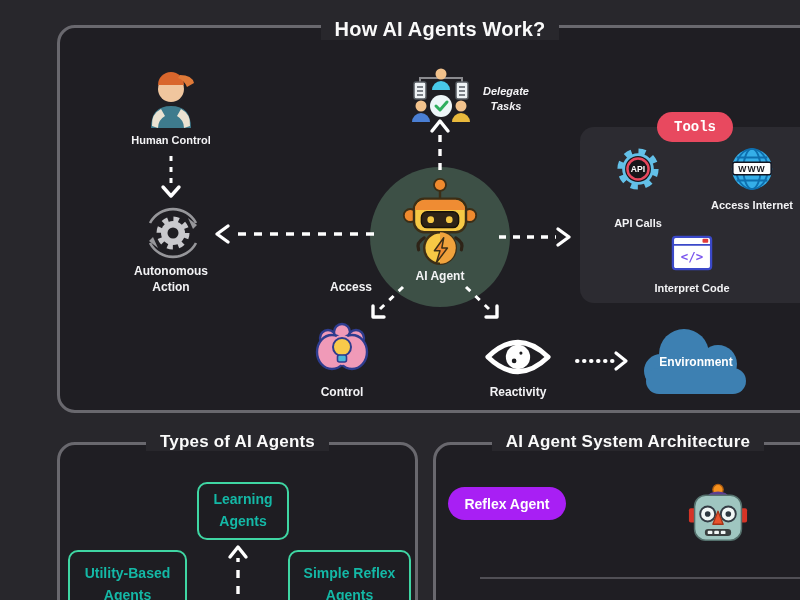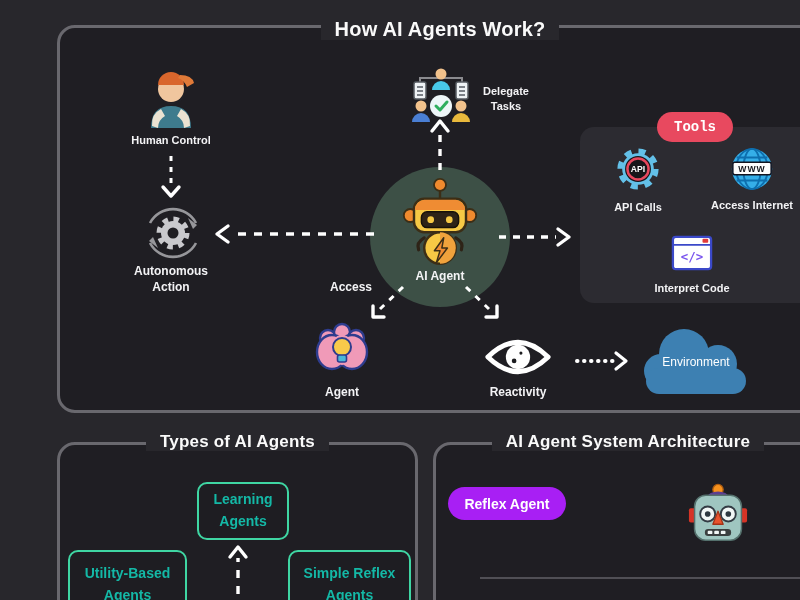--- a/index.html
+++ b/index.html
@@ -50,21 +50,21 @@
     display:flex;align-items:center;justify-content:center;z-index:4;
   }
   .arch-desc{
     position:absolute;left:417px;top:536px;font-size:12px;font-weight:700;color:#efeff2;z-index:4;
   }
   .arch-divider{
     position:absolute;left:440px;top:577px;width:337px;height:2px;background:#504f55;z-index:4;
   }
   .env-label{
     position:absolute;left:596px;top:355px;width:120px;text-align:center;
-    font-size:12px;font-weight:400;color:#fff;z-index:4;
+    font-size:12px;font-weight:700;color:#fff;z-index:4;
   }
   svg.icon{position:absolute;z-index:3;}
   #arrow-layer{position:absolute;left:0;top:0;z-index:2;pointer-events:none;}
 </style>
 </head>
 <body>
 
 <div id="stage">
 
   <div class="panel" style="left:17px;top:25px;width:766px;height:388px;"></div>
@@ -144,21 +144,21 @@
     <line x1="51" y1="29" x2="57" y2="29" stroke="#4a5058" stroke-width="1.4"></line>
     <circle cx="33" cy="8" r="5.5" fill="#f2c28c"></circle>
     <path d="M24,24 a9,9 0 0 1 18,0 z" fill="#48c9e9"></path>
     <circle cx="13" cy="40" r="5.5" fill="#f2c28c"></circle>
     <path d="M4,56 a9,9 0 0 1 18,0 z" fill="#4a7fd4"></path>
     <circle cx="53" cy="40" r="5.5" fill="#f2c28c"></circle>
     <path d="M44,56 a9,9 0 0 1 18,0 z" fill="#e9b93c"></path>
     <circle cx="33" cy="40" r="11" fill="#eef6f8"></circle>
     <path d="M28,40 l4,4 l7,-8" stroke="#2fae5e" stroke-width="3" fill="none" stroke-linecap="round" stroke-linejoin="round"></path>
   </svg>
-  <div class="node-label" style="left:428px;top:84px;width:76px;">Delegate Tasks</div>
+  <div class="node-label" style="left:428px;top:84px;width:76px;font-style:italic;">Delegate Tasks</div>
 
   <div class="agent-circle"></div>
   <svg class="icon" style="left:361px;top:176px;" width="78" height="92" viewBox="0 0 84 98">
     <line x1="42" y1="14" x2="42" y2="25" stroke="#3c2e16" stroke-width="2.6"></line>
     <circle cx="42" cy="9" r="6.5" fill="#f08a2e" stroke="#3c2e16" stroke-width="2"></circle>
     <circle cx="10" cy="42" r="7" fill="#f08a2e" stroke="#3c2e16" stroke-width="2"></circle>
     <circle cx="74" cy="42" r="7" fill="#f08a2e" stroke="#3c2e16" stroke-width="2"></circle>
     <rect x="14" y="24" width="56" height="36" rx="11" fill="#f7c945" stroke="#3c2e16" stroke-width="2.6"></rect>
     <path d="M15,36 v-1 a11,11 0 0 1 10,-10 h34 a11,11 0 0 1 10,10 v1 z" fill="#ef8c33"></path>
     <rect x="22" y="38" width="40" height="17" rx="6" fill="#2e2317" stroke="#17110a" stroke-width="1.6"></rect>
@@ -178,21 +178,21 @@
   <svg class="icon" style="left:272px;top:321px;" width="60" height="58" viewBox="0 0 60 58">
     <circle cx="16" cy="17" r="8" fill="#f09ab8" stroke="#2e3c8e" stroke-width="2.4"></circle>
     <circle cx="30" cy="11" r="8" fill="#f09ab8" stroke="#2e3c8e" stroke-width="2.4"></circle>
     <circle cx="44" cy="17" r="8" fill="#f09ab8" stroke="#2e3c8e" stroke-width="2.4"></circle>
     <ellipse cx="20" cy="31" rx="15" ry="17" fill="#f09ab8" stroke="#2e3c8e" stroke-width="2.4"></ellipse>
     <ellipse cx="40" cy="31" rx="15" ry="17" fill="#f09ab8" stroke="#2e3c8e" stroke-width="2.4"></ellipse>
     <ellipse cx="30" cy="29" rx="12" ry="15" fill="#f09ab8"></ellipse>
     <circle cx="30" cy="26" r="9" fill="#f8ca4a" stroke="#2e3c8e" stroke-width="2"></circle>
     <rect x="25.5" y="34" width="9" height="7" rx="2" fill="#4ab7d8" stroke="#2e3c8e" stroke-width="1.6"></rect>
   </svg>
-  <div class="node-label" style="left:262px;top:385px;width:80px;font-size:12px;">Agent</div>
+  <div class="node-label" style="left:262px;top:385px;width:80px;font-size:12px;">Control</div>
 
   <svg class="icon" style="left:443px;top:334px;" width="70" height="46" viewBox="0 0 72 46">
     <path d="M5,23 Q36,-7 67,23 Q36,53 5,23 Z" fill="none" stroke="#ffffff" stroke-width="5" stroke-linejoin="round"></path>
     <circle cx="36" cy="23" r="12.5" fill="#ffffff"></circle>
     <circle cx="32" cy="27" r="2.4" fill="#1c1c1f"></circle>
     <circle cx="39" cy="19" r="1.6" fill="#1c1c1f"></circle>
   </svg>
   <div class="node-label" style="left:438px;top:385px;width:80px;font-size:12px;">Reactivity</div>
 
   <svg class="icon" style="left:596px;top:322px;" width="120" height="76" viewBox="0 0 120 76">
@@ -208,21 +208,21 @@
   <div class="tools-panel"></div>
   <div class="tools-badge">Tools</div>
 
   <svg class="icon" style="left:575px;top:146px;" width="46" height="46" viewBox="0 0 48 48">
     <circle cx="24" cy="24" r="18" fill="none" stroke="#63c0e8" stroke-width="7" stroke-dasharray="7.06 7.07"></circle>
     <circle cx="24" cy="24" r="16.5" fill="#63c0e8"></circle>
     <circle cx="24" cy="24" r="13.5" fill="#17161a"></circle>
     <circle cx="24" cy="24" r="11" fill="#17161a" stroke="#e8485e" stroke-width="2.6"></circle>
     <text x="24" y="27.5" text-anchor="middle" font-size="9" font-weight="700" fill="#ffffff" font-family="Liberation Sans, sans-serif">API</text>
   </svg>
-  <div class="node-label" style="left:558px;top:200px;width:80px;">API Calls</div>
+  <div class="node-label" style="left:558px;top:216px;width:80px;">API Calls</div>
 
   <svg class="icon" style="left:689px;top:146px;" width="46" height="46" viewBox="0 0 48 48">
     <circle cx="24" cy="24" r="21" fill="#35aee8"></circle>
     <ellipse cx="24" cy="24" rx="9" ry="21" fill="none" stroke="#0e6fae" stroke-width="2"></ellipse>
     <ellipse cx="24" cy="24" rx="16.5" ry="21" fill="none" stroke="#0e6fae" stroke-width="2"></ellipse>
     <path d="M8,12 H40 M3,24 H45 M8,36 H40" stroke="#0e6fae" stroke-width="2" fill="none"></path>
     <rect x="4" y="17" width="40" height="13" rx="2" fill="#fdfdfd" stroke="#121420" stroke-width="1.6"></rect>
     <text x="24" y="27" text-anchor="middle" font-size="9" font-weight="700" letter-spacing="1" fill="#15161c" font-family="Liberation Sans, sans-serif">WWW</text>
   </svg>
   <div class="node-label" style="left:662px;top:198px;width:100px;">Access Internet</div>

